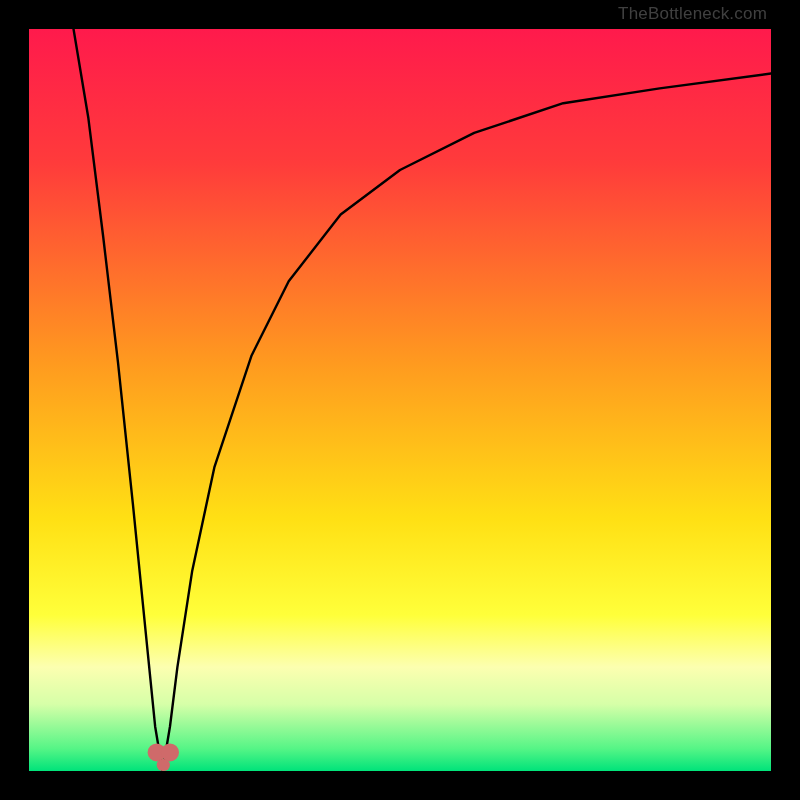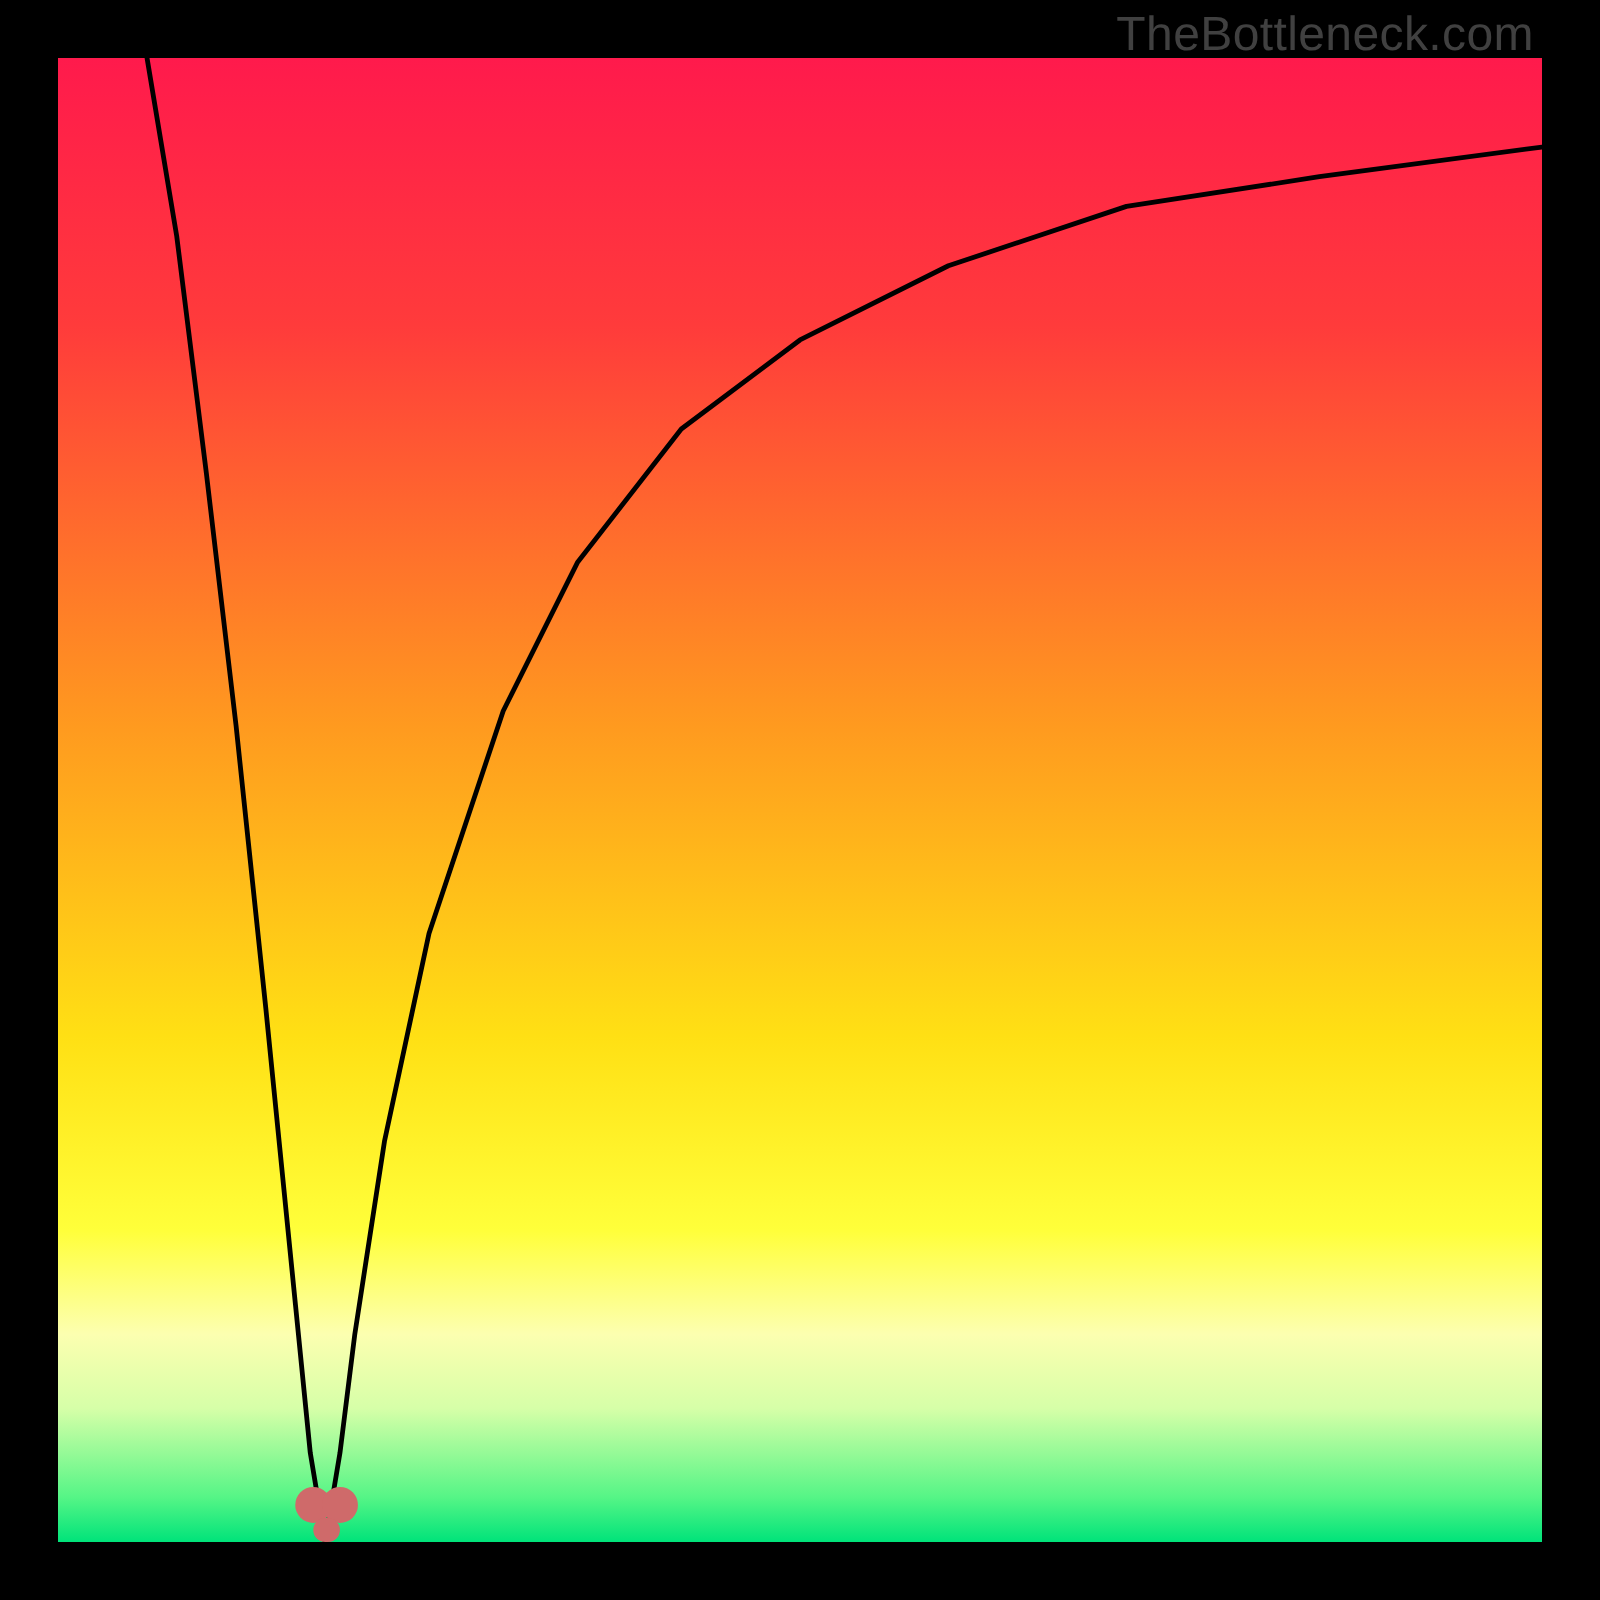--- a/index.html
+++ b/index.html
@@ -22,21 +22,21 @@
     position: absolute;
     background: #fff;
   }
   .gradient {
     position: absolute;
     left: 0; top: 0; right: 0; bottom: 0;
   }
   .watermark {
     position: absolute;
     color: #404040;
-    font-size: 24px;
+    font-size: 17px;
     font-weight: 400;
     letter-spacing: 0.2px;
   }
   svg.curve {
     position: absolute;
     left: 0; top: 0;
   }
 </style>
 </head>
 <body>

